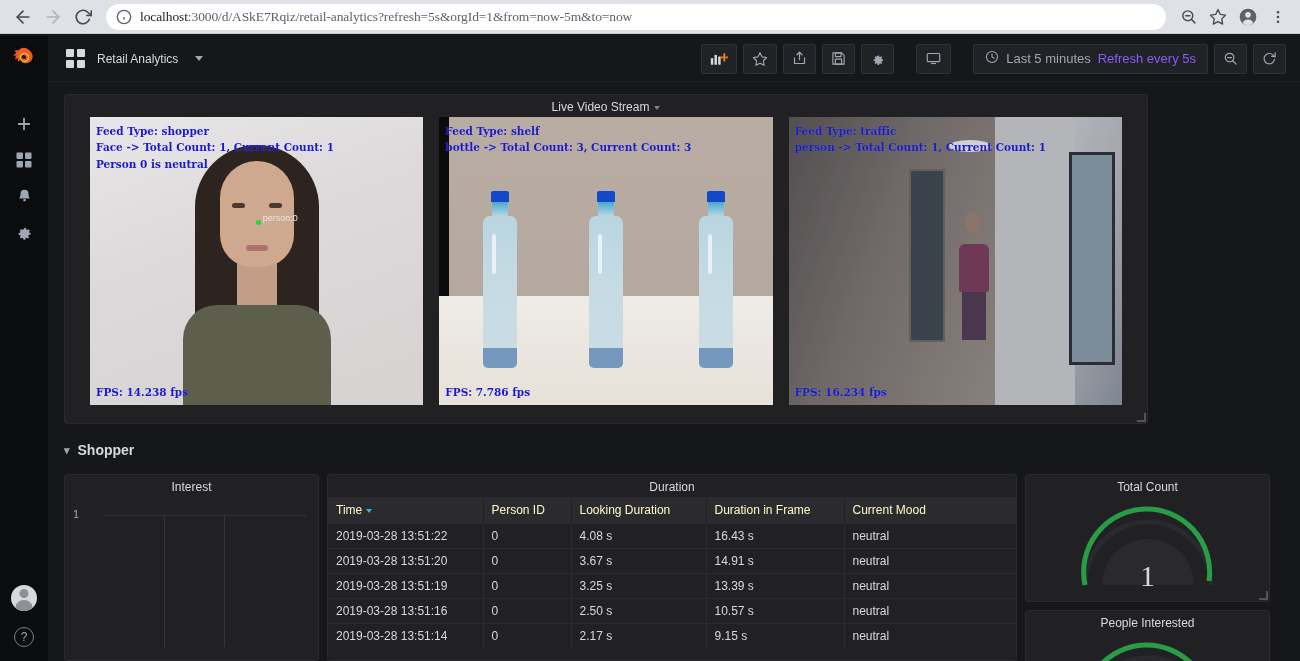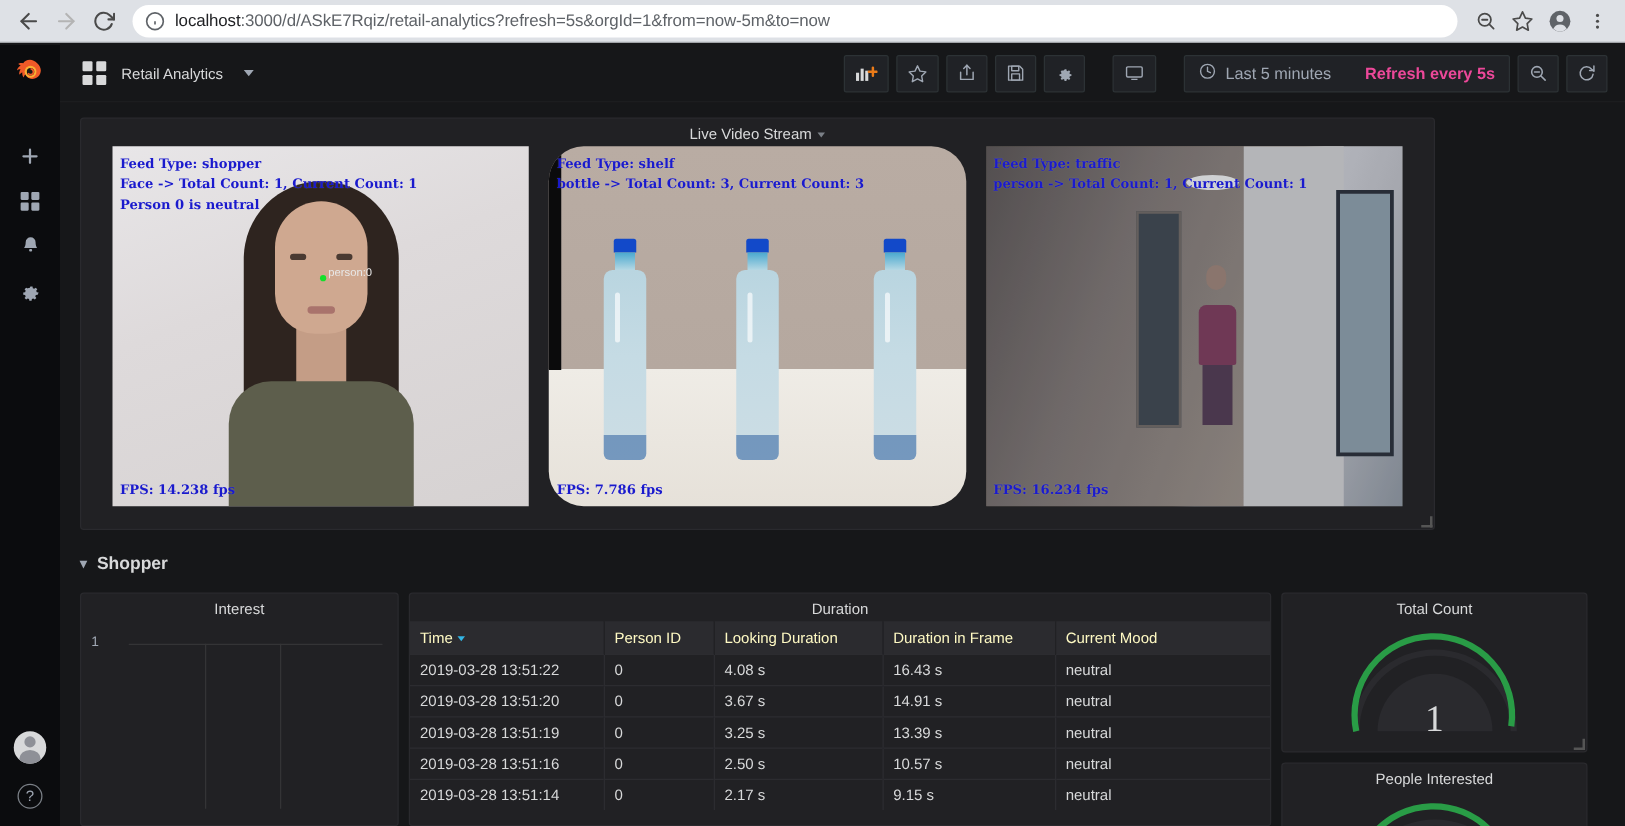--- a/index.html
+++ b/index.html
@@ -10,20 +10,21 @@
     background: #161719;
   }
 
   
   .browser-bar {
     position: absolute; left: 0; top: 0; width: 1300px; height: 34px;
     background: #dee1e6;
     display: flex; align-items: center;
     padding: 0 8px;
     border-bottom: 1px solid #c8ccd1;
+    font-family: Liberation Serif, serif;
   }
   .nav-btn {
     width: 30px; height: 30px; border-radius: 50%;
     display: flex; align-items: center; justify-content: center;
     color: #4a4a4a; flex: 0 0 auto;
   }
   .nav-btn.disabled { color: #b4b4b4; }
   .omnibox {
     flex: 1 1 auto; height: 26px; margin: 0 8px;
     background: #fff; border-radius: 13px;
@@ -96,21 +97,21 @@
     background: #202226; border: 1px solid #2c3235; border-radius: 2px;
     display: flex; align-items: center; justify-content: center;
     color: #9fa7b3;
   }
   .tb-gap { width: 10px; }
   .time-picker {
     height: 30px; background: #202226; border: 1px solid #2c3235; border-radius: 2px;
     display: flex; align-items: center; gap: 7px; padding: 0 11px;
     font-size: 13px; color: #9fa7b3; justify-content: center;
   }
-  .refresh-txt { color: #ec4899; font-weight: bold; margin-left: 20px; }
+  .refresh-txt { color: #8b5cf6; font-weight: normal; }
 
   
   .dashboard {
     position: absolute; left: 48px; top: 82px; width: 1252px; height: 579px;
     background: #161719; overflow: hidden;
   }
   .panel {
     position: absolute;
     background: #212124; border: 1px solid #2a2a2e; border-radius: 3px;
   }
@@ -160,21 +161,21 @@
   .sh-eye.l { left: 50%; margin-left: -25px; }
   .sh-eye.r { left: 50%; margin-left: 12px; }
   .sh-mouth { position: absolute; left: 50%; top: 128px; width: 22px; height: 6px; transform: translateX(-50%); background: #a9736c; border-radius: 4px; }
   .sh-dot { position: absolute; left: 50%; top: 103px; width: 5px; height: 5px; background: #12e02a; border-radius: 50%; margin-left: -1px; }
   .sh-lbl {
     position: absolute; left: 50%; top: 96px; margin-left: 6px;
     font-size: 9px; color: #e8e8e8; font-family: "Liberation Sans", sans-serif;
   }
 
   
-  .feed-shelf { background: linear-gradient(180deg,#b9aca3 0%,#b5a89f 62%,#efece6 62%,#e6e1d9 100%); border-radius: 28px; }
+  .feed-shelf { background: linear-gradient(180deg,#b9aca3 0%,#b5a89f 62%,#efece6 62%,#e6e1d9 100%); }
   .shelf-dark { position: absolute; left: 0; top: 0; width: 10px; height: 62%; background: #0b0b0c; }
   .bottle { position: absolute; bottom: 13%; width: 34px; }
   .bot-cap { height: 11px; background: #1249c9; border-radius: 2px 2px 0 0; margin: 0 auto; width: 18px; }
   .bot-neck { height: 14px; width: 16px; margin: 0 auto; background: linear-gradient(180deg,#4aa8cf,#b5d8e4); }
   .bot-body { height: 152px; background: linear-gradient(180deg,#b9d5e0 0%,#c5dbe4 45%,#ccdde4 100%); border-radius: 7px 7px 5px 5px; position: relative; }
   .bot-body::after { content:''; position:absolute; left:0; right:0; bottom:0; height: 20px; background:#2e5f9e; opacity:.55; border-radius:0 0 5px 5px; }
   .bot-shine { position:absolute; left: 9px; top: 18px; width: 4px; height: 40px; background: rgba(255,255,255,.65); border-radius: 3px; }
 
   
   .feed-traffic { background: linear-gradient(110deg,#4e4a44 0%,#6b625a 30%,#8c8276 58%,#cfcfcf 62%,#bdbdbd 78%,#8d9498 100%); }

